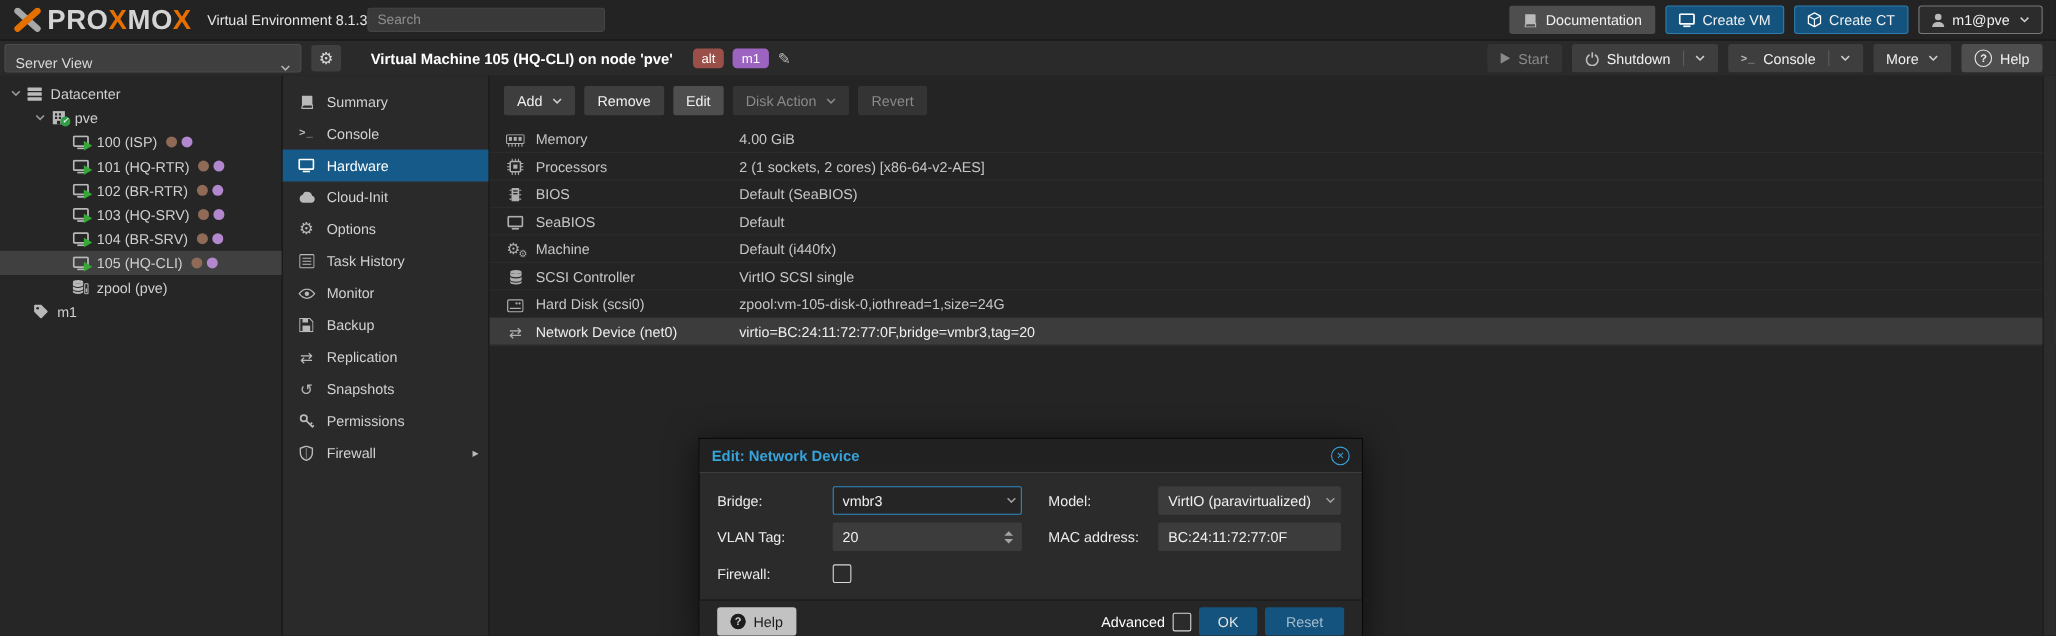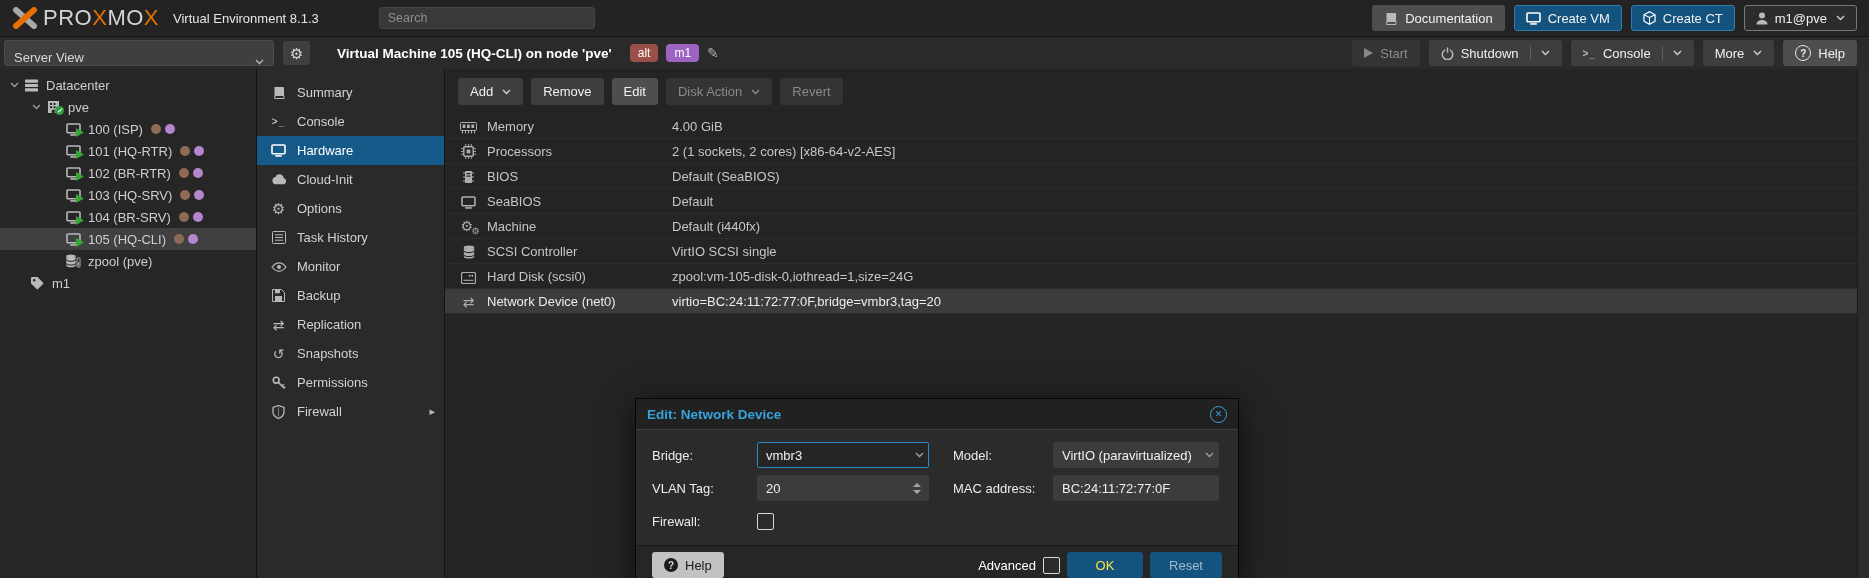--- a/index.html
+++ b/index.html
@@ -4,24 +4,24 @@
 <style>
   html,body{margin:0;padding:0}
   body{width:1869px;height:578px;background:#1e1e1e;font-family:"Liberation Sans",sans-serif;
        font-size:13px;color:#c9c9c9;overflow:hidden;position:relative;-webkit-font-smoothing:antialiased}
   svg{display:block}
   .ic{display:inline-flex;align-items:center;justify-content:center;color:#b9b9b9}
 
   
   .topbar{height:36px;background:#232323;border-bottom:1px solid #131313;display:flex;align-items:center;padding:0 12px}
   .logo{display:flex;align-items:center;gap:5px}
-  .brand{font-size:22px;font-weight:normal;letter-spacing:.5px;line-height:1}
+  .brand{font-size:25px;font-weight:bold;letter-spacing:.5px;line-height:1}
   .brand .g{color:#d4d4d4}.brand .o{color:#e57000}
   .ver{color:#e5e5e5;margin-left:9px;font-size:13px}
-  .searchbox{margin-left:60px}
+  .searchbox{}
   .searchbox input{width:198px;height:20px;background:#393939;border:1px solid #444;border-radius:3px;
        color:#ddd;padding:0 8px;font:12.5px "Liberation Sans",sans-serif;outline:none}
   .searchbox input::placeholder{color:#8d8d8d}
   .tb-right{margin-left:auto;display:flex;gap:9px;align-items:center}
   .btn{display:inline-flex;align-items:center;gap:7px;height:24px;padding:0 11px;border-radius:3px;
        background:#3e3e3e;color:#f1f1f1;border:1px solid transparent;cursor:pointer;white-space:nowrap}
   .btn.greylight{background:#4e4e4e}
   .btn.blue{background:#14537e;border-color:#2e7dad}
   .btn.userbtn{background:#2c2c2c;border-color:#787878}
   .btn .chev{margin-left:2px;color:#cfcfcf}
@@ -100,21 +100,21 @@
   .checkbox{width:15px;height:15px;border:1px solid #d9d9d9;border-radius:2px;background:#2b2b2b;cursor:pointer}
   .mfooter{height:38px;background:#262626;border-top:1px solid #181818;display:flex;align-items:center;padding:0 16px;gap:8px}
   .helpbtn{background:#c2c2c2;color:#1b1b1b;height:26px;padding:0 12px;border-radius:3px;display:inline-flex;
        gap:7px;align-items:center;cursor:pointer}
   .qcirc{width:14px;height:14px;border-radius:50%;background:#1d1d1d;color:#d6d6d6;font-size:10px;font-weight:bold;
        display:inline-flex;align-items:center;justify-content:center}
   .qcirc.lighton{background:transparent;border:1px solid #e6e6e6;color:#f0f0f0}
   .advwrap{margin-left:auto;display:flex;align-items:center;gap:7px;color:#fff}
   .okbtn,.resetbtn{background:#14537e;height:26px;border-radius:3px;display:inline-flex;align-items:center;
        justify-content:center;cursor:pointer}
-  .okbtn{width:76px;color:#fde047}
+  .okbtn{width:53px;color:#e5e5e5}
   .resetbtn{width:72px;color:#a3bccd}
 
   .termtxt{font-size:10px;font-weight:bold;letter-spacing:1px}
   .ch14{font-size:14px;line-height:1}
   .cogs{position:relative;display:inline-block;width:16px;height:16px}
   .cogs .big{font-size:14px;line-height:16px}
   .cogs .sm{position:absolute;font-size:9px;right:-3px;bottom:-2px}
 </style>
 </head>
 <body>

